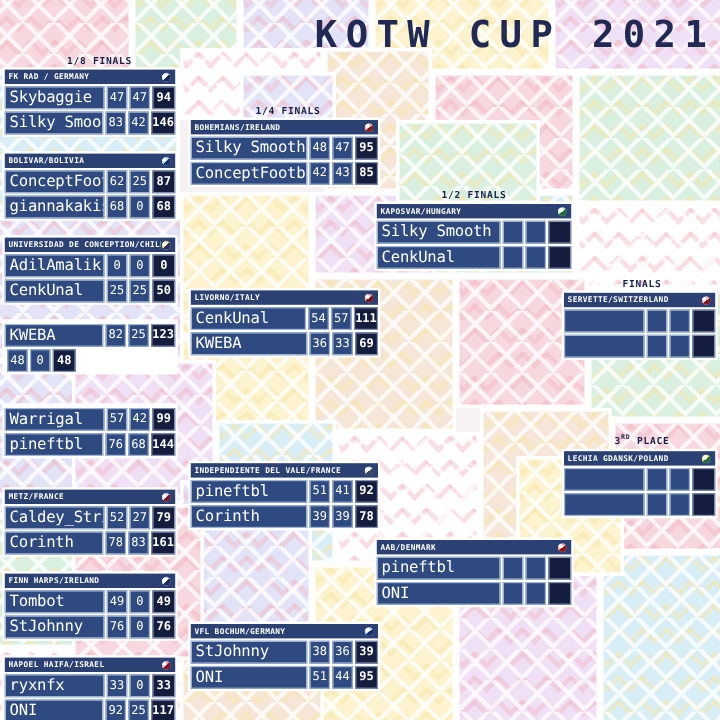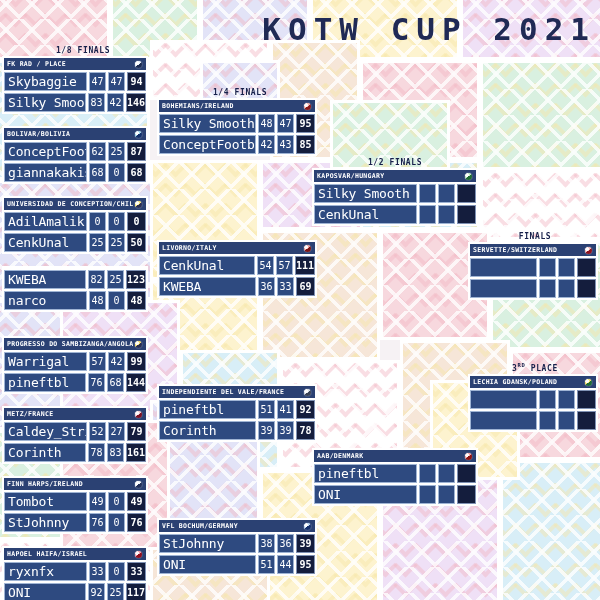--- a/index.html
+++ b/index.html
@@ -1655,21 +1655,21 @@
   <div class="round-label" style="left:335px;top:158px;width:120px;">1/2 FINALS</div>
   <div class="round-label" style="left:480px;top:232px;width:110px;">FINALS</div>
   <div class="round-label" style="left:480px;top:362px;width:110px;">
     <span>3</span><sup>RD</sup>
     <span> PLACE</span>
   </div>
 
   <div id="matches">
       <div class="match" style="left: 2px; top: 56px; width: 146px;">
         <div class="m-head">
-          <span class="hname">FK RAD / PLACE</span>
+          <span class="hname">FK RAD / GERMANY</span>
           <span class="badge" style="--b1: #e8eef8; --b2: #1c2b52;"></span>
         </div>
         <div class="m-row first">
           <div class="m-name">Skybaggie</div>
           <div class="m-cell">47</div>
           <div class="m-cell">47</div>
           <div class="m-cell total wide">94</div>
         </div>
         <div class="m-row">
           <div class="m-name">Silky Smooth</div>
@@ -1715,31 +1715,26 @@
         </div>
       </div>
       <div class="match" style="left: 2px; top: 266px; width: 146px;">
         <div class="m-row first">
           <div class="m-name">KWEBA</div>
           <div class="m-cell">82</div>
           <div class="m-cell">25</div>
           <div class="m-cell total wide">123</div>
         </div>
         <div class="m-row">
-          <div class="m-name">narco</div>
           <div class="m-cell">48</div>
           <div class="m-cell">0</div>
           <div class="m-cell total wide">48</div>
         </div>
       </div>
       <div class="match" style="left: 2px; top: 336px; width: 146px;">
-        <div class="m-head">
-          <span class="hname">PROGRESSO DO SAMBIZANGA/ANGOLA</span>
-          <span class="badge" style="--b1: #f2d96a; --b2: #2a2f55;"></span>
-        </div>
         <div class="m-row first">
           <div class="m-name">Warrigal</div>
           <div class="m-cell">57</div>
           <div class="m-cell">42</div>
           <div class="m-cell total wide">99</div>
         </div>
         <div class="m-row">
           <div class="m-name">pineftbl</div>
           <div class="m-cell">76</div>
           <div class="m-cell">68</div>

